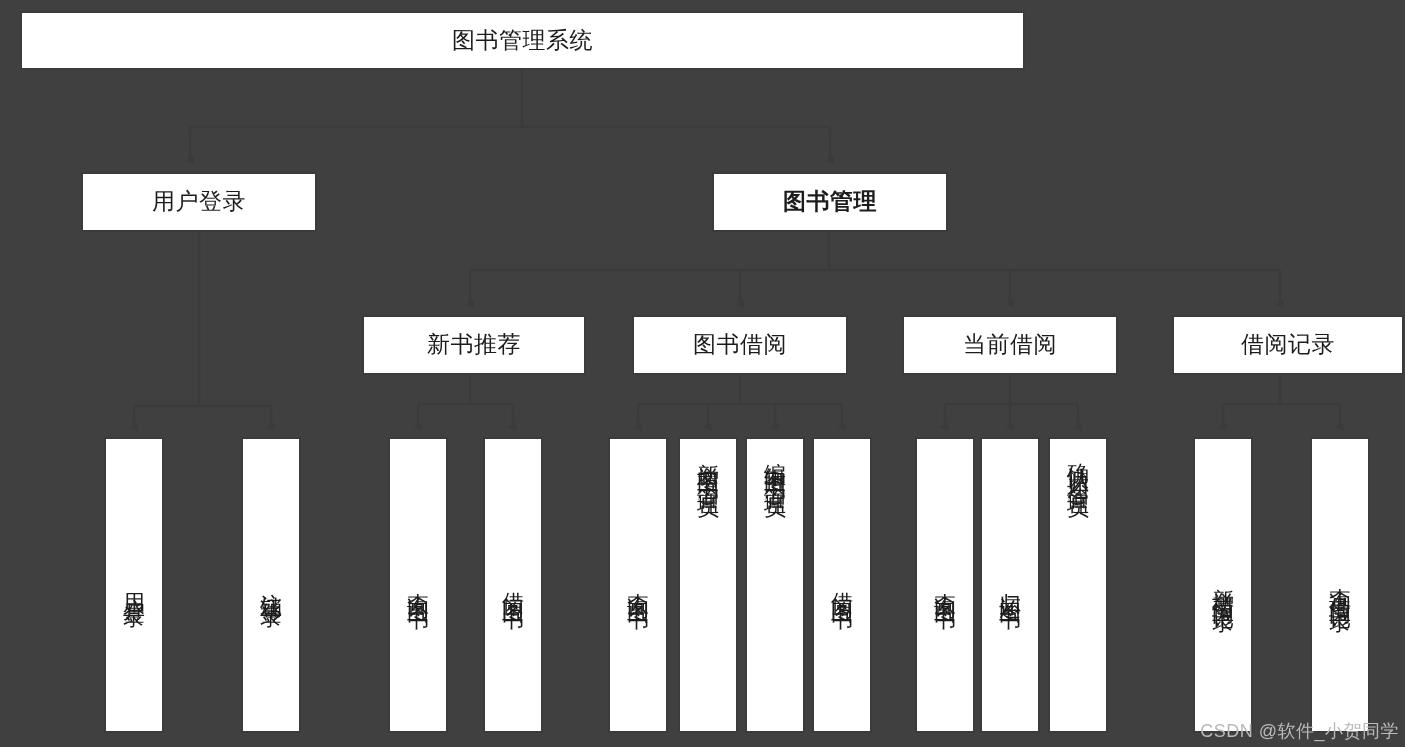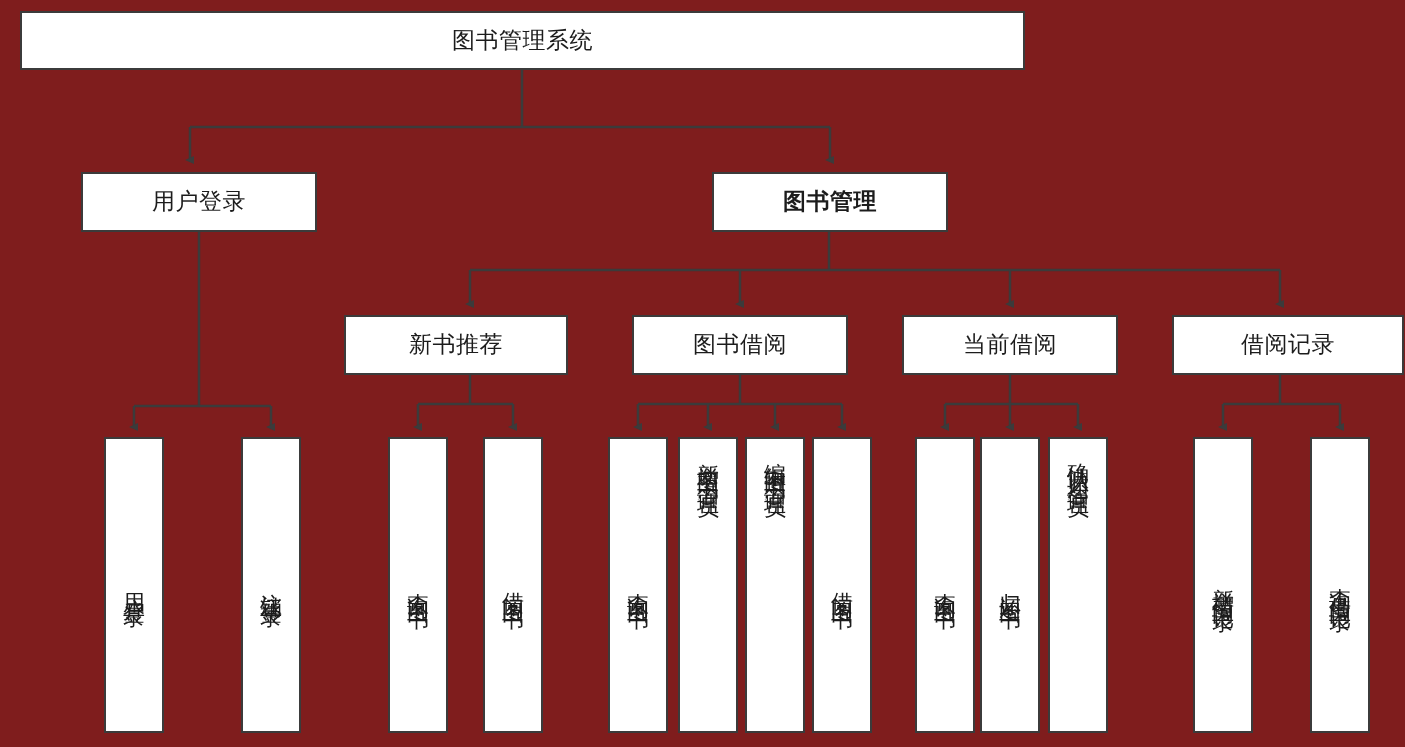--- a/index.html
+++ b/index.html
@@ -8,21 +8,21 @@
     padding: 0;
     background: #ffffff;
   }
   body {
     font-family: "Liberation Sans", "DejaVu Sans", sans-serif;
   }
   #diagram-root {
     position: relative;
     width: 1405px;
     height: 747px;
-    background: #7f1d1d;
+    background: #404040;
     overflow: hidden;
   }
   #connector-layer {
     position: absolute;
     left: 0;
     top: 0;
     width: 1405px;
     height: 747px;
   }
   .node {
@@ -137,21 +137,21 @@
     <span class="node-label">图书管理系统</span>
   </div>
 
   <div class="node horizontal" style="left:81px; top:172px; width:236px; height:60px;">
     <span class="node-label">用户登录</span>
   </div>
   <div class="node horizontal" style="left:712px; top:172px; width:236px; height:60px;font-weight:bold;">
     <span class="node-label">图书管理</span>
   </div>
 
-  <div class="node horizontal" style="left:344px; top:315px; width:224px; height:60px;">
+  <div class="node horizontal" style="left:362px; top:315px; width:224px; height:60px;">
     <span class="node-label">新书推荐</span>
   </div>
   <div class="node horizontal" style="left:902px; top:315px; width:216px; height:60px;">
     <span class="node-label">当前借阅</span>
   </div>
   <div class="node horizontal" style="left:632px; top:315px; width:216px; height:60px;">
     <span class="node-label">图书借阅</span>
   </div>
   <div class="node horizontal" style="left:1172px; top:315px; width:232px; height:60px;">
     <span class="node-label">借阅记录</span>
@@ -194,14 +194,15 @@
     <span class="node-label">确认归还（管理员）</span>
   </div>
 
   <div class="node vertical center-text" style="left:1193px; top:437px; width:60px; height:296px;">
     <span class="node-label">新增借阅记录</span>
   </div>
   <div class="node vertical center-text" style="left:1310px; top:437px; width:60px; height:296px;">
     <span class="node-label">查询借阅记录</span>
   </div>
 
+  <div class="watermark">CSDN @软件_小贺同学</div>
 
 </div>
 
 </body></html>

